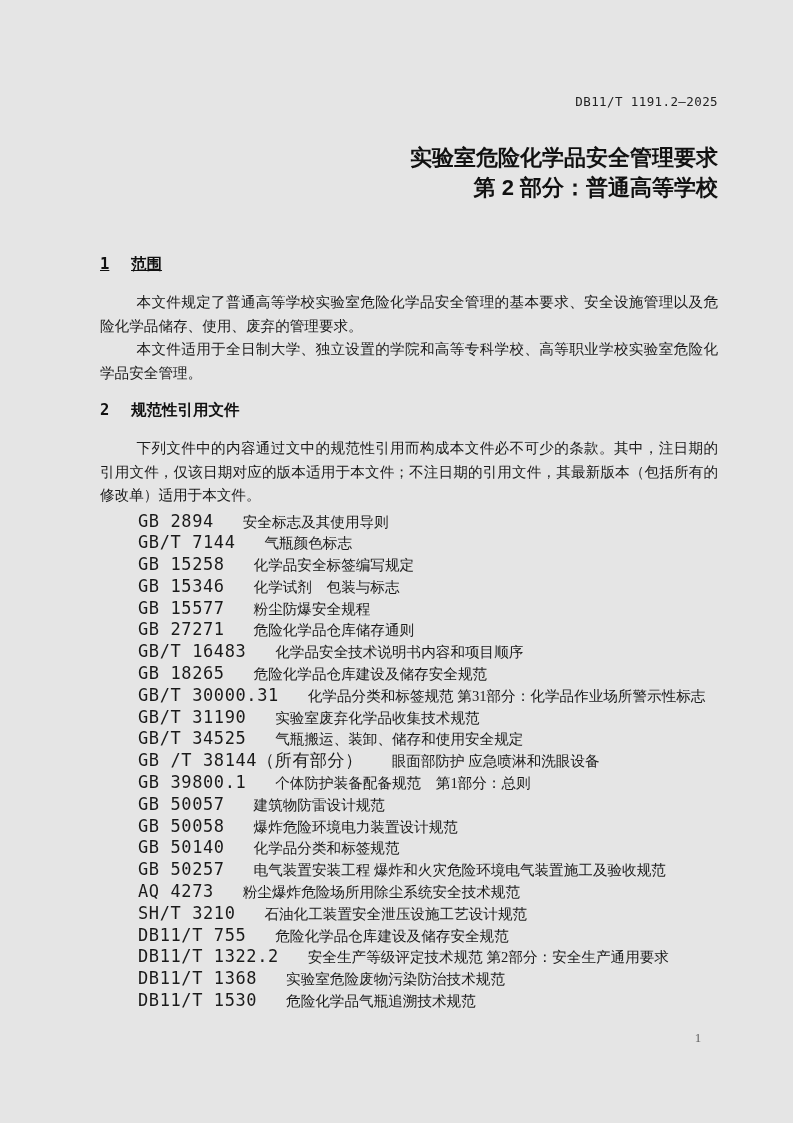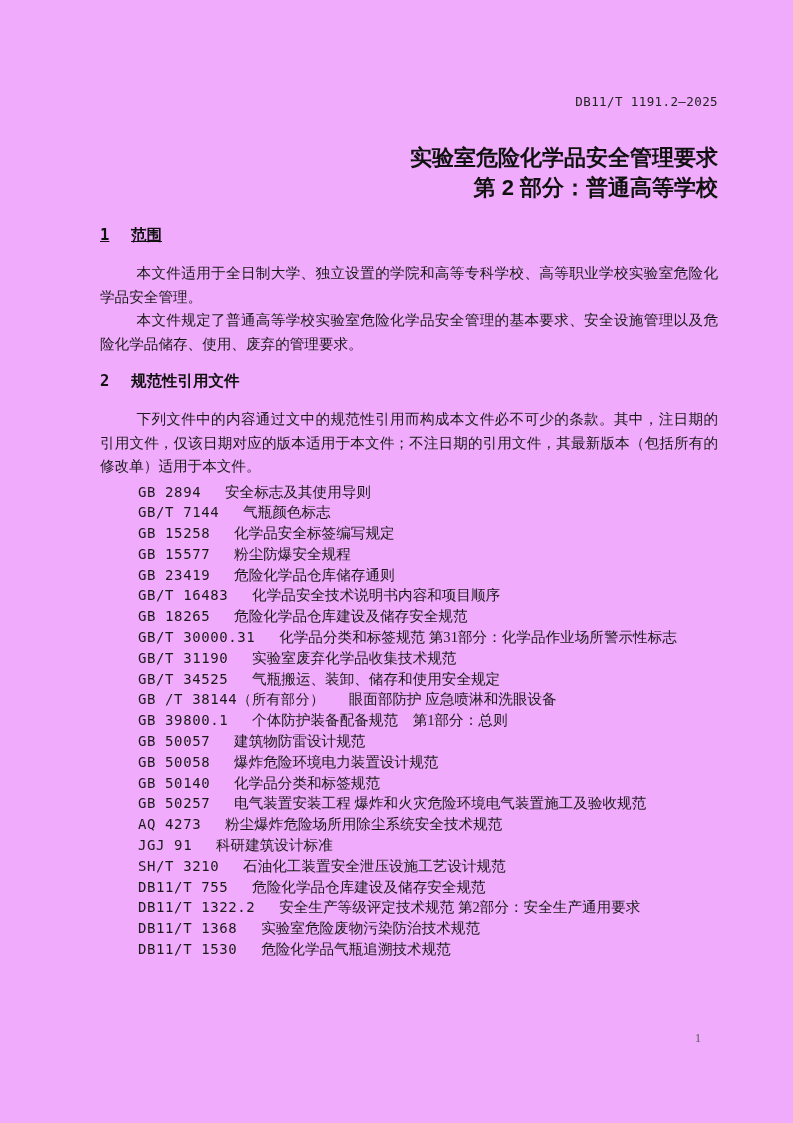--- a/index.html
+++ b/index.html
@@ -5,21 +5,21 @@
   * { margin: 0; padding: 0; box-sizing: border-box; }
   html, body { background: #ffffff; }
   body {
     width: 793px; height: 1123px;
     font-family: "Liberation Serif", "DejaVu Serif", serif;
     color: #1a1a1a;
   }
   .page {
     position: relative;
     width: 793px; height: 1123px;
-    background: #f0abfc;
+    background: #e5e5e5;
     padding: 94px 75px 0 100px;
     overflow: hidden;
   }
   .doc-code {
     text-align: right;
     font-family: "DejaVu Sans Mono", "Liberation Mono", monospace;
     font-size: 12.5px;
     letter-spacing: 0.4px;
     line-height: 16px;
     color: #222222;
@@ -38,21 +38,21 @@
     font-weight: 700;
     font-size: 15.5px;
     line-height: 18px;
     color: #111111;
   }
   .sec-heading .sec-num {
     font-family: "DejaVu Sans Mono", "Liberation Mono", monospace;
     font-weight: 700;
     margin-right: 1.4em;
   }
-  .heading-1 { margin-top: 23px; text-decoration: underline; }
+  .heading-1 { margin-top: 52px; text-decoration: underline; }
   .heading-2 { margin-top: 16px; }
   .body-para {
     margin-top: 18px;
     font-size: 14.6px;
     line-height: 23.5px;
     text-align: justify;
     text-indent: 2.5em;
   }
   .body-para + .body-para { margin-top: 0; }
   .ref-list {
@@ -60,21 +60,21 @@
     margin-top: 3px;
     padding-left: 38px;
     font-size: 14.6px;
   }
   .ref-item {
     line-height: 20.8px;
     white-space: pre-wrap;
   }
   .ref-code {
     font-family: "DejaVu Sans Mono", "Liberation Mono", monospace;
-    font-size: 14px;
+    font-size: 17px;
     letter-spacing: 0.6px;
     margin-right: 1.7em;
     color: #1a1a1a;
   }
   .ref-title { color: #1a1a1a; text-align: right; }
   .page-number {
     position: absolute;
     top: 1030px;
     left: 690px;
     width: 16px;
@@ -92,49 +92,49 @@
 
   <div class="doc-title">
     <div>实验室危险化学品安全管理要求</div>
     <div>第 2 部分：普通高等学校</div>
   </div>
 
   <div>
     <div class="sec-heading heading-1">
       <span class="sec-num">1</span><span>范围</span>
     </div>
+    <p class="body-para">本文件规定了普通高等学校实验室危险化学品安全管理的基本要求、安全设施管理以及危险化学品储存、使用、废弃的管理要求。</p>
     <p class="body-para">本文件适用于全日制大学、独立设置的学院和高等专科学校、高等职业学校实验室危险化学品安全管理。</p>
-    <p class="body-para">本文件规定了普通高等学校实验室危险化学品安全管理的基本要求、安全设施管理以及危险化学品储存、使用、废弃的管理要求。</p>
   </div>
 
   <div>
     <div class="sec-heading heading-2">
       <span class="sec-num">2</span><span>规范性引用文件</span>
     </div>
     <p class="body-para">下列文件中的内容通过文中的规范性引用而构成本文件必不可少的条款。其中，注日期的引用文件，仅该日期对应的版本适用于本文件；不注日期的引用文件，其最新版本（包括所有的修改单）适用于本文件。</p>
 
     <ul class="ref-list">
       <li class="ref-item"><span class="ref-code">GB 2894</span><span class="ref-title">安全标志及其使用导则</span></li>
       <li class="ref-item"><span class="ref-code">GB/T 7144</span><span class="ref-title">气瓶颜色标志</span></li>
       <li class="ref-item"><span class="ref-code">GB 15258</span><span class="ref-title">化学品安全标签编写规定</span></li>
+      <li class="ref-item"><span class="ref-code">GB 15346</span><span class="ref-title">化学试剂　包装与标志</span></li>
       <li class="ref-item"><span class="ref-code">GB 15577</span><span class="ref-title">粉尘防爆安全规程</span></li>
-      <li class="ref-item"><span class="ref-code">GB 23419</span><span class="ref-title">危险化学品仓库储存通则</span></li>
+      <li class="ref-item"><span class="ref-code">GB 27271</span><span class="ref-title">危险化学品仓库储存通则</span></li>
       <li class="ref-item"><span class="ref-code">GB/T 16483</span><span class="ref-title">化学品安全技术说明书内容和项目顺序</span></li>
       <li class="ref-item"><span class="ref-code">GB 18265</span><span class="ref-title">危险化学品仓库建设及储存安全规范</span></li>
       <li class="ref-item"><span class="ref-code">GB/T 30000.31</span><span class="ref-title">化学品分类和标签规范 第31部分：化学品作业场所警示性标志</span></li>
       <li class="ref-item"><span class="ref-code">GB/T 31190</span><span class="ref-title">实验室废弃化学品收集技术规范</span></li>
       <li class="ref-item"><span class="ref-code">GB/T 34525</span><span class="ref-title">气瓶搬运、装卸、储存和使用安全规定</span></li>
       <li class="ref-item"><span class="ref-code">GB /T 38144（所有部分）</span><span class="ref-title">眼面部防护 应急喷淋和洗眼设备</span></li>
       <li class="ref-item"><span class="ref-code">GB 39800.1</span><span class="ref-title">个体防护装备配备规范　第1部分：总则</span></li>
       <li class="ref-item"><span class="ref-code">GB 50057</span><span class="ref-title">建筑物防雷设计规范</span></li>
       <li class="ref-item"><span class="ref-code">GB 50058</span><span class="ref-title">爆炸危险环境电力装置设计规范</span></li>
       <li class="ref-item"><span class="ref-code">GB 50140</span><span class="ref-title">化学品分类和标签规范</span></li>
       <li class="ref-item"><span class="ref-code">GB 50257</span><span class="ref-title">电气装置安装工程 爆炸和火灾危险环境电气装置施工及验收规范</span></li>
       <li class="ref-item"><span class="ref-code">AQ 4273</span><span class="ref-title">粉尘爆炸危险场所用除尘系统安全技术规范</span></li>
-      <li class="ref-item"><span class="ref-code">JGJ 91</span><span class="ref-title">科研建筑设计标准</span></li>
       <li class="ref-item"><span class="ref-code">SH/T 3210</span><span class="ref-title">石油化工装置安全泄压设施工艺设计规范</span></li>
       <li class="ref-item"><span class="ref-code">DB11/T 755</span><span class="ref-title">危险化学品仓库建设及储存安全规范</span></li>
       <li class="ref-item"><span class="ref-code">DB11/T 1322.2</span><span class="ref-title">安全生产等级评定技术规范 第2部分：安全生产通用要求</span></li>
       <li class="ref-item"><span class="ref-code">DB11/T 1368</span><span class="ref-title">实验室危险废物污染防治技术规范</span></li>
       <li class="ref-item"><span class="ref-code">DB11/T 1530</span><span class="ref-title">危险化学品气瓶追溯技术规范</span></li>
     </ul>
   </div>
 
   <div class="page-number">1</div>
 

